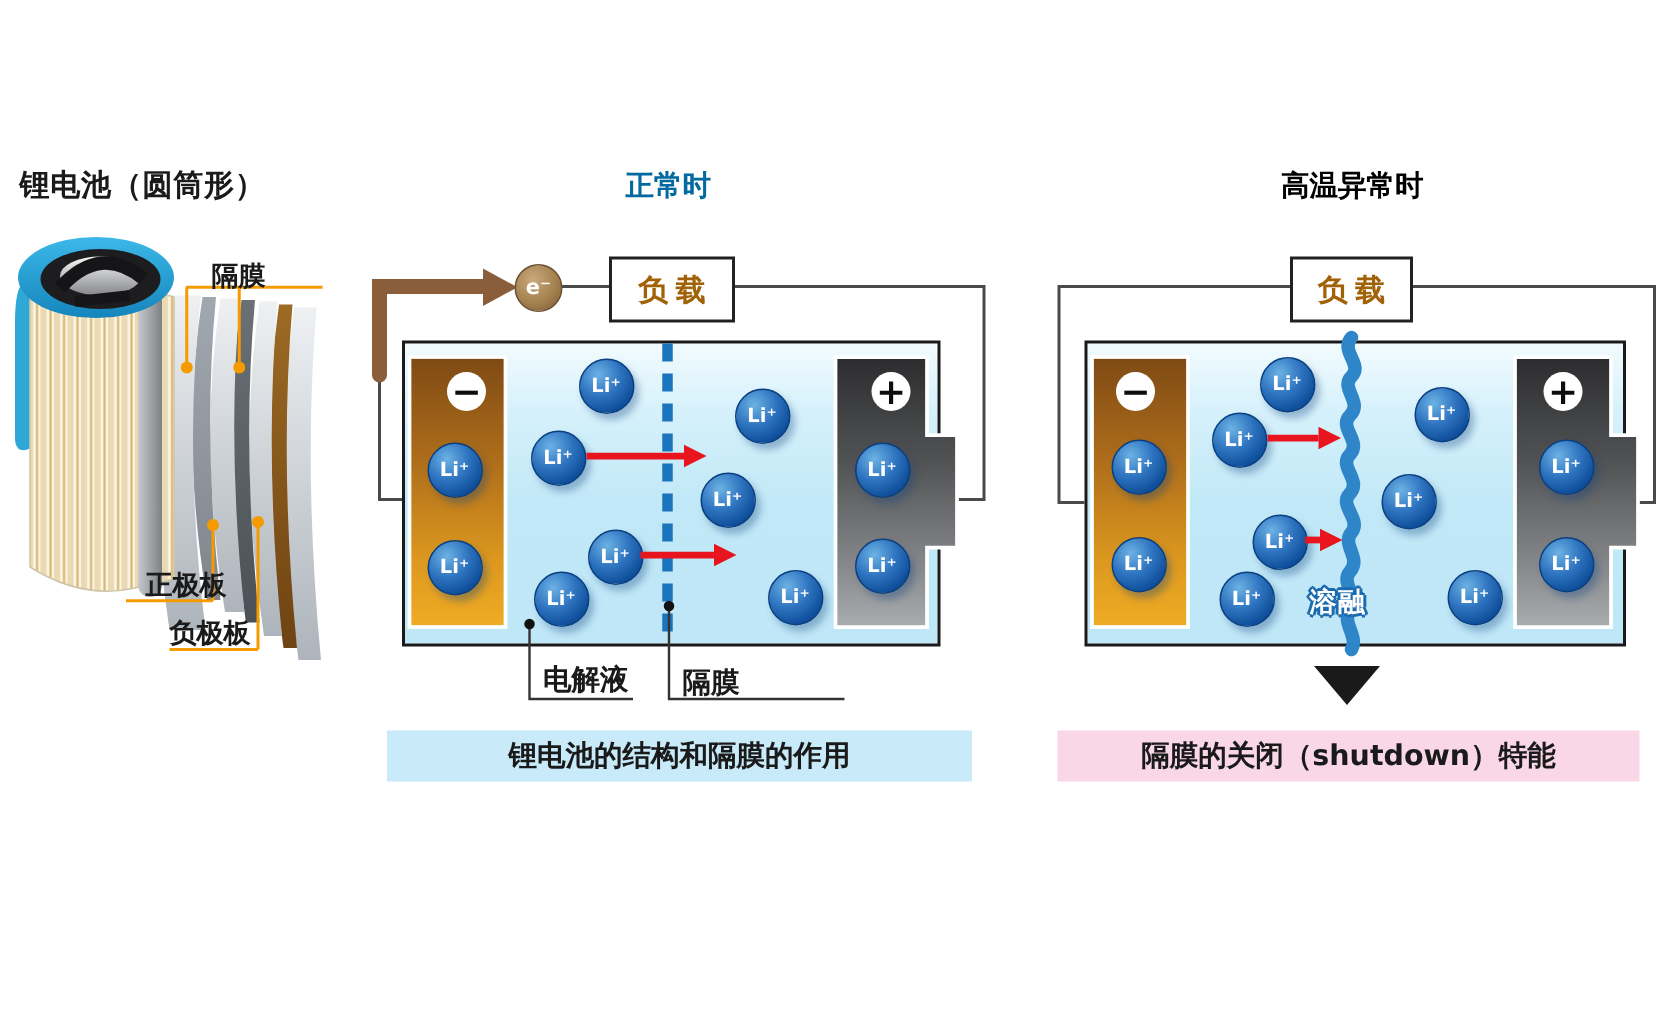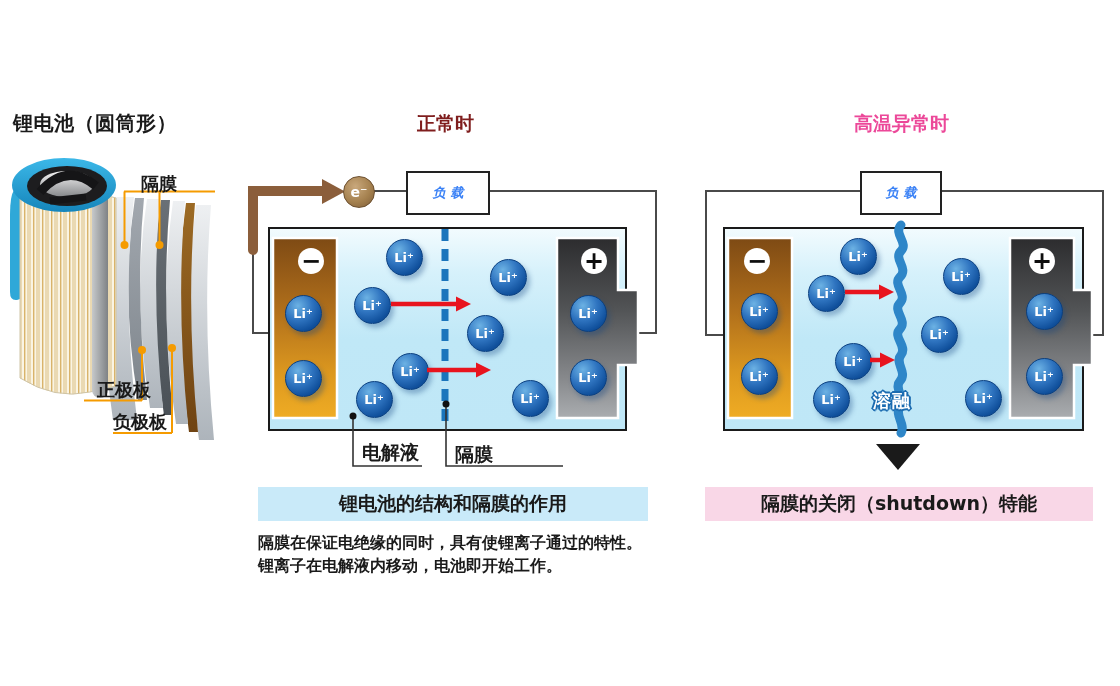--- a/index.html
+++ b/index.html
@@ -4,31 +4,31 @@
 <style>
   html,body{margin:0;padding:0;width:1120px;height:686px;background:#fff;overflow:hidden;
     font-family:"DejaVu Sans",sans-serif;}
   .canvas{position:absolute;left:0;top:0;width:1120px;height:686px;background:#fff;}
   .sec{position:absolute;top:0;height:678px;padding-left:40px;}
   .layer{position:absolute;left:0;top:0;pointer-events:none;}
 
   
   .left-title{position:absolute;font-size:20px;font-weight:bold;color:#1a1a1a;letter-spacing:.5px;}
   .sec-title{position:absolute;font-size:19px;font-weight:bold;text-align:center;}
-  .sec-title.blue{color:#7f1d1d;}
-  .sec-title.red{color:#ec4899;}
+  .sec-title.blue{color:#0369a1;}
+  .sec-title.red{color:#000000;}
 
   
   .cell{position:absolute;border:2px solid #1a1a1a;
     background:linear-gradient(180deg,#f2fbfe 0%,#d6f1fb 22%,#c0e8f7 55%,#bfe7f7 100%);}
 
   
   .load-box{position:absolute;background:#fff;border:2px solid #222;display:flex;
-    align-items:center;justify-content:center;font-size:13px;font-weight:bold;color:#3b82f6;
-    letter-spacing:5px;text-indent:5px;font-style:italic;}
+    align-items:center;justify-content:center;font-size:20px;font-weight:bold;color:#a16207;
+    letter-spacing:5px;text-indent:5px;}
 
   
   .ion{position:absolute;width:35px;height:35px;border-radius:50%;
     background:radial-gradient(circle at 34% 28%,#6cb2e4 0%,#2f74c0 42%,#10509c 74%,#093a78 100%);
     border:1px solid #0a3f80;color:#fff;font-weight:bold;font-size:13px;
     display:flex;align-items:center;justify-content:center;
     box-shadow:3px 4px 5px rgba(20,70,130,.35);}
 
   
   .badge{position:absolute;width:26px;height:26px;border-radius:50%;background:#fff;
@@ -217,24 +217,20 @@
       </g>
     </svg>
 
     <div class="eball" style="left:103px;top:176px;">e⁻</div>
     <div class="load-box" style="left:166px;top:171px;width:80px;height:40px;">负载</div>
 
     <div class="dlabel" style="left:122px;top:440px;">电解液</div>
     <div class="dlabel" style="left:215px;top:442px;">隔膜</div>
 
     <div class="banner blue" style="left:18px;top:487px;width:390px;font-family:Liberation Mono, monospace;">锂电池的结构和隔膜的作用</div>
-    <div class="desc" style="left:18px;top:531px;width:410px;">
-      <span>隔膜在保证电绝缘的同时，具有使锂离子通过的特性。</span>
-      <span>锂离子在电解液内移动，电池即开始工作。</span>
-    </div>
   </section>
 
   <section class="sec" id="sec-right" style="left:680px;width:440px;">
     <div class="sec-title red" style="left:43px;top:111px;width:357px;">高温异常时</div>
 
     <div class="cell" style="left:43px;top:227px;width:357px;height:200px;"></div>
 
     <svg class="layer" width="440" height="686" viewBox="0 0 440 686">
 
       <g stroke="#4a4a4a" stroke-width="2" fill="none">

